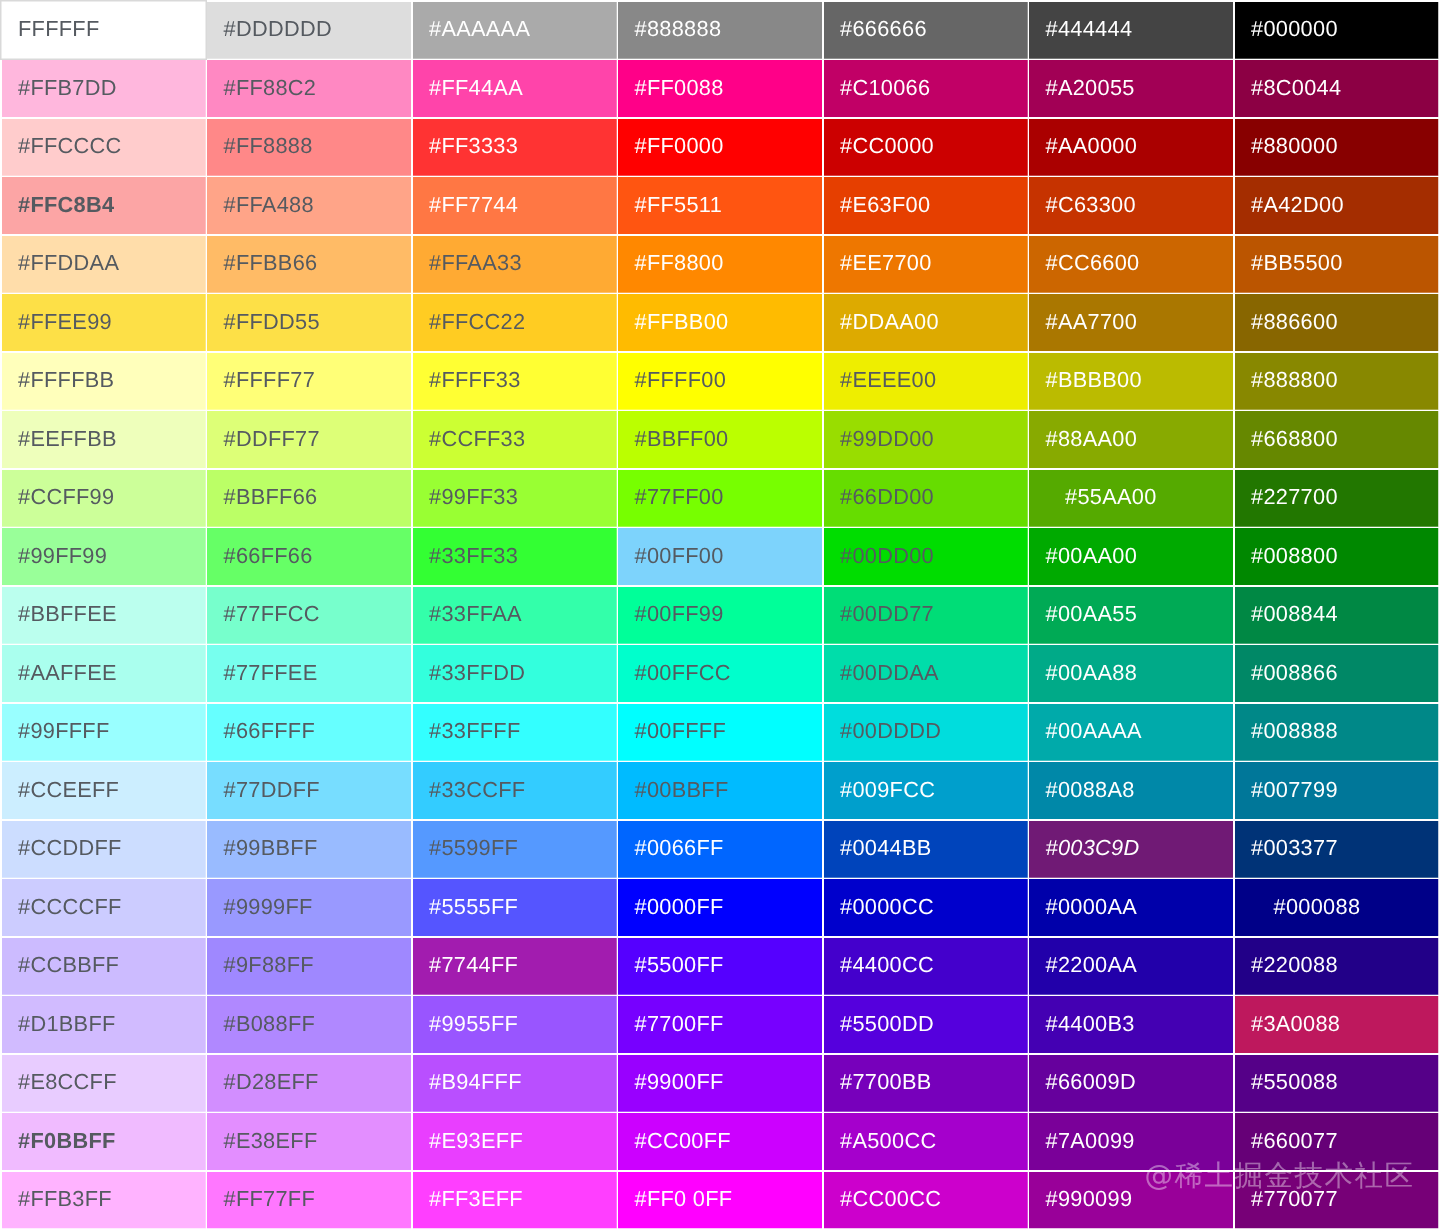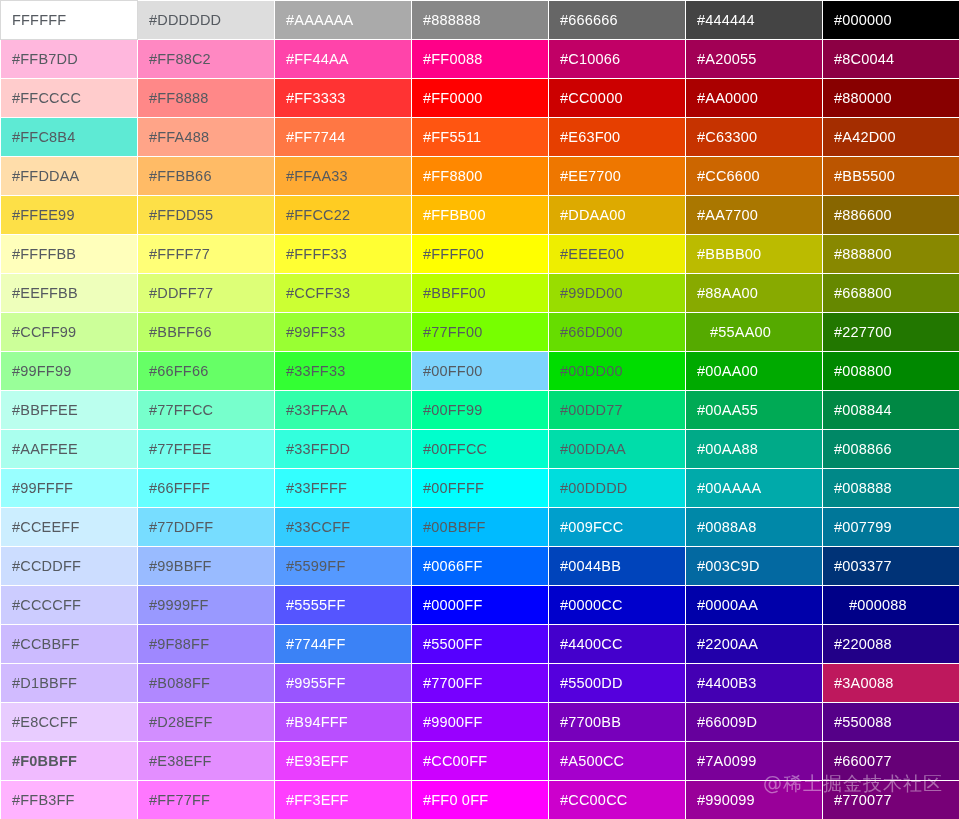--- a/index.html
+++ b/index.html
@@ -80,21 +80,21 @@
         <tr>
           <td class="dark-text" style="background-color: rgb(255, 204, 204);">#FFCCCC</td>
           <td class="dark-text" style="background-color: rgb(255, 136, 136);">#FF8888</td>
           <td class="light-text" style="background-color: rgb(255, 51, 51);">#FF3333</td>
           <td class="light-text" style="background-color: rgb(255, 0, 0);">#FF0000</td>
           <td class="light-text" style="background-color: rgb(204, 0, 0);">#CC0000</td>
           <td class="light-text" style="background-color: rgb(170, 0, 0);">#AA0000</td>
           <td class="light-text" style="background-color: rgb(136, 0, 0);">#880000</td>
         </tr>
         <tr>
-          <td class="dark-text" style="background-color: #5eead4;">#FFC8B4</td>
+          <td class="dark-text" style="background-color: #fca5a5; font-weight: bold;">#FFC8B4</td>
           <td class="dark-text" style="background-color: rgb(255, 164, 136);">#FFA488</td>
           <td class="light-text" style="background-color: rgb(255, 119, 68);">#FF7744</td>
           <td class="light-text" style="background-color: rgb(255, 85, 17);">#FF5511</td>
           <td class="light-text" style="background-color: rgb(230, 63, 0);">#E63F00</td>
           <td class="light-text" style="background-color: rgb(198, 51, 0);">#C63300</td>
           <td class="light-text" style="background-color: rgb(164, 45, 0);">#A42D00</td>
         </tr>
         <tr>
           <td class="dark-text" style="background-color: rgb(255, 221, 170);">#FFDDAA</td>
           <td class="dark-text" style="background-color: rgb(255, 187, 102);">#FFBB66</td>
@@ -184,36 +184,36 @@
           <td class="light-text" style="background-color: rgb(0, 159, 204);">#009FCC</td>
           <td class="light-text" style="background-color: rgb(0, 136, 168);">#0088A8</td>
           <td class="light-text" style="background-color: rgb(0, 119, 153);">#007799</td>
         </tr>
         <tr>
           <td class="dark-text" style="background-color: rgb(204, 221, 255);">#CCDDFF</td>
           <td class="dark-text" style="background-color: rgb(153, 187, 255);">#99BBFF</td>
           <td class="dark-text" style="background-color: rgb(85, 153, 255);">#5599FF</td>
           <td class="light-text" style="background-color: rgb(0, 102, 255);">#0066FF</td>
           <td class="light-text" style="background-color: rgb(0, 68, 187);">#0044BB</td>
-          <td class="light-text" style="background-color: #0369a1;">#003C9D</td>
+          <td class="light-text" style="background-color: #701a75; font-style: italic;">#003C9D</td>
           <td class="light-text" style="background-color: rgb(0, 51, 119);">#003377</td>
         </tr>
         <tr>
           <td class="dark-text" style="background-color: rgb(204, 204, 255);">#CCCCFF</td>
           <td class="dark-text" style="background-color: rgb(153, 153, 255);">#9999FF</td>
           <td class="light-text" style="background-color: rgb(85, 85, 255);">#5555FF</td>
           <td class="light-text" style="background-color: rgb(0, 0, 255);">#0000FF</td>
           <td class="light-text" style="background-color: rgb(0, 0, 204);">#0000CC</td>
           <td class="light-text" style="background-color: rgb(0, 0, 170);">#0000AA</td>
           <td class="light-text" style="background-color: rgb(0, 0, 136); padding-left: 26px;">#000088</td>
         </tr>
         <tr>
           <td class="dark-text" style="background-color: rgb(204, 187, 255);">#CCBBFF</td>
           <td class="dark-text" style="background-color: rgb(159, 136, 255);">#9F88FF</td>
-          <td class="light-text" style="background-color: #3b82f6;">#7744FF</td>
+          <td class="light-text" style="background-color: #a21caf;">#7744FF</td>
           <td class="light-text" style="background-color: rgb(85, 0, 255);">#5500FF</td>
           <td class="light-text" style="background-color: rgb(68, 0, 204);">#4400CC</td>
           <td class="light-text" style="background-color: rgb(34, 0, 170);">#2200AA</td>
           <td class="light-text" style="background-color: rgb(34, 0, 136);">#220088</td>
         </tr>
         <tr>
           <td class="dark-text" style="background-color: rgb(209, 187, 255);">#D1BBFF</td>
           <td class="dark-text" style="background-color: rgb(176, 136, 255);">#B088FF</td>
           <td class="light-text" style="background-color: rgb(153, 85, 255);">#9955FF</td>
           <td class="light-text" style="background-color: rgb(119, 0, 255);">#7700FF</td>

